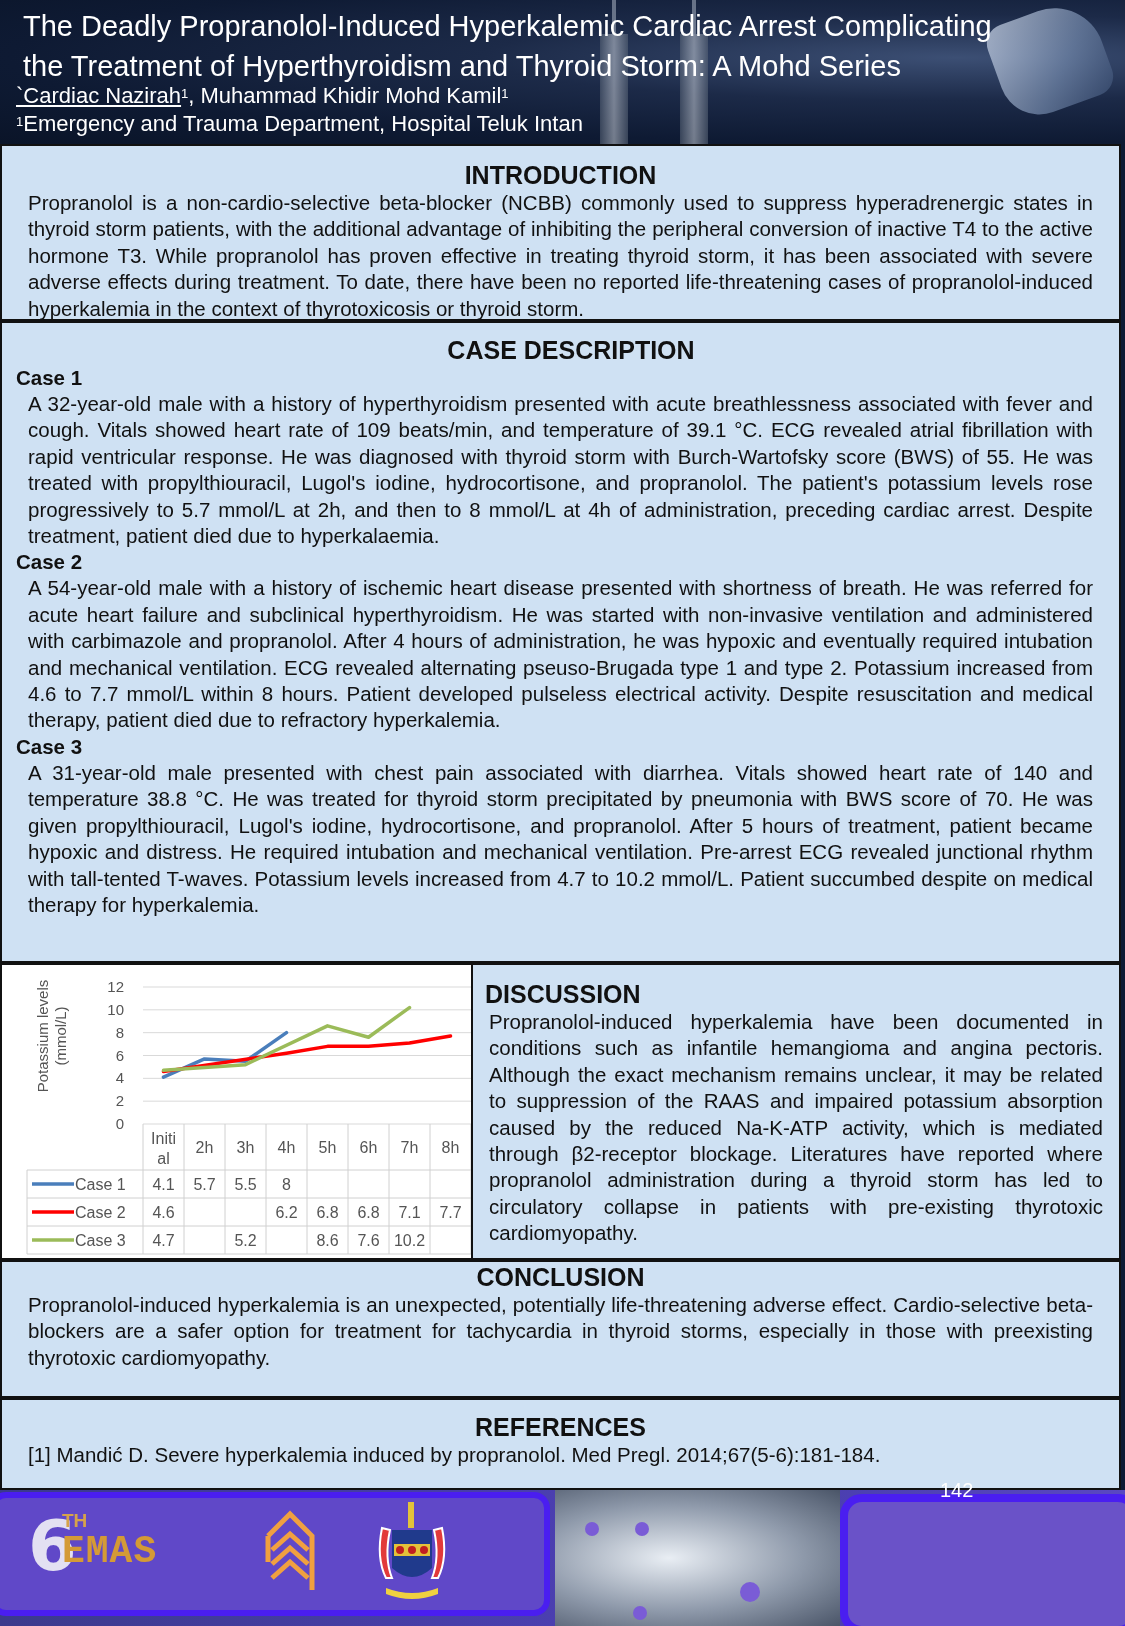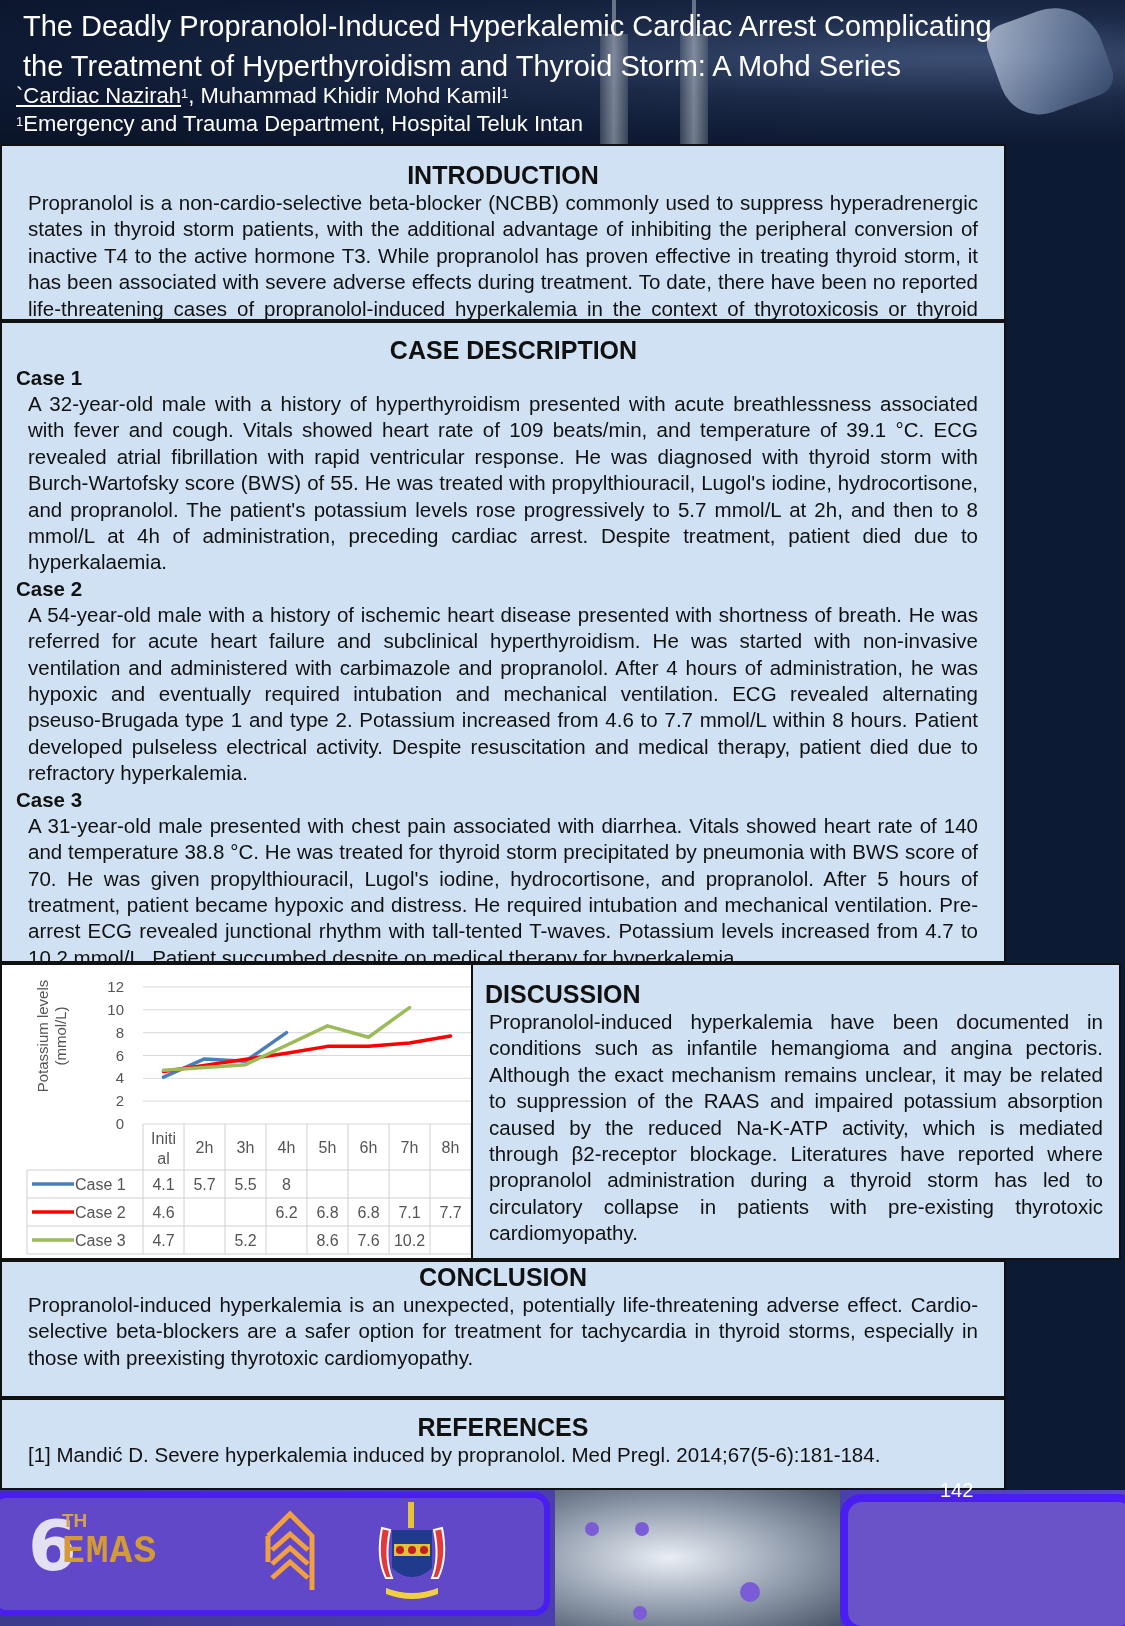--- a/index.html
+++ b/index.html
@@ -9,21 +9,21 @@
   .tower { position:absolute; bottom:0; width:28px; background:linear-gradient(90deg,#5a6678,#c9cfd8 50%,#5a6678); opacity:0.55; }
   .tower:before { content:""; position:absolute; top:-40px; left:12px; width:4px; height:40px; background:#aab3c2; }
   .ship { position:absolute; right:20px; top:10px; width:110px; height:100px; border-radius:20px 50px 20px 40px;
     background:linear-gradient(135deg,#c9d4e6,#6f84a6 60%,#3b4f73); opacity:0.75; transform:rotate(-20deg); }
   .header .title { position:absolute; left:16px; top:6px; color:#fff; font-size:29px; line-height:40px; width:1080px;margin-left:7px; }
   .header .authors { position:absolute; left:16px; top:82px; color:#fff; font-size:22px; line-height:28px; }
   .header .affil { position:absolute; left:16px; top:110px; color:#fff; font-size:22px; line-height:28px; }
   .u { text-decoration:underline; }
   sup { font-size:13px; vertical-align:top; position:relative; top:-2px; }
 
-  .panel { position:absolute; left:0; width:1006px; background:#cfe1f3; border:2px solid #111; box-sizing:border-box; }
+  .panel { position:absolute; left:0; width:1121px; background:#cfe1f3; border:2px solid #111; box-sizing:border-box; }
   .sec-title { text-align:center; font-size:25px; line-height:30px; margin:0; }
   .body { font-size:20.5px; line-height:26.4px; text-align:justify; padding:0 26px; margin:0; }
   .case-h { font-weight:bold; font-size:20.5px; line-height:26px; padding:0 14px; }
 
   #intro { top:144px; height:177px; }
   #intro .sec-title { padding-top:14px; }
   #cases { top:321px; height:642px; }
   #cases .sec-title { padding-top:12px;margin-left:21px; }
 
   #chart-panel { top:963px; width:473px; height:297px; background:#ffffff; border:2px solid #111; }

